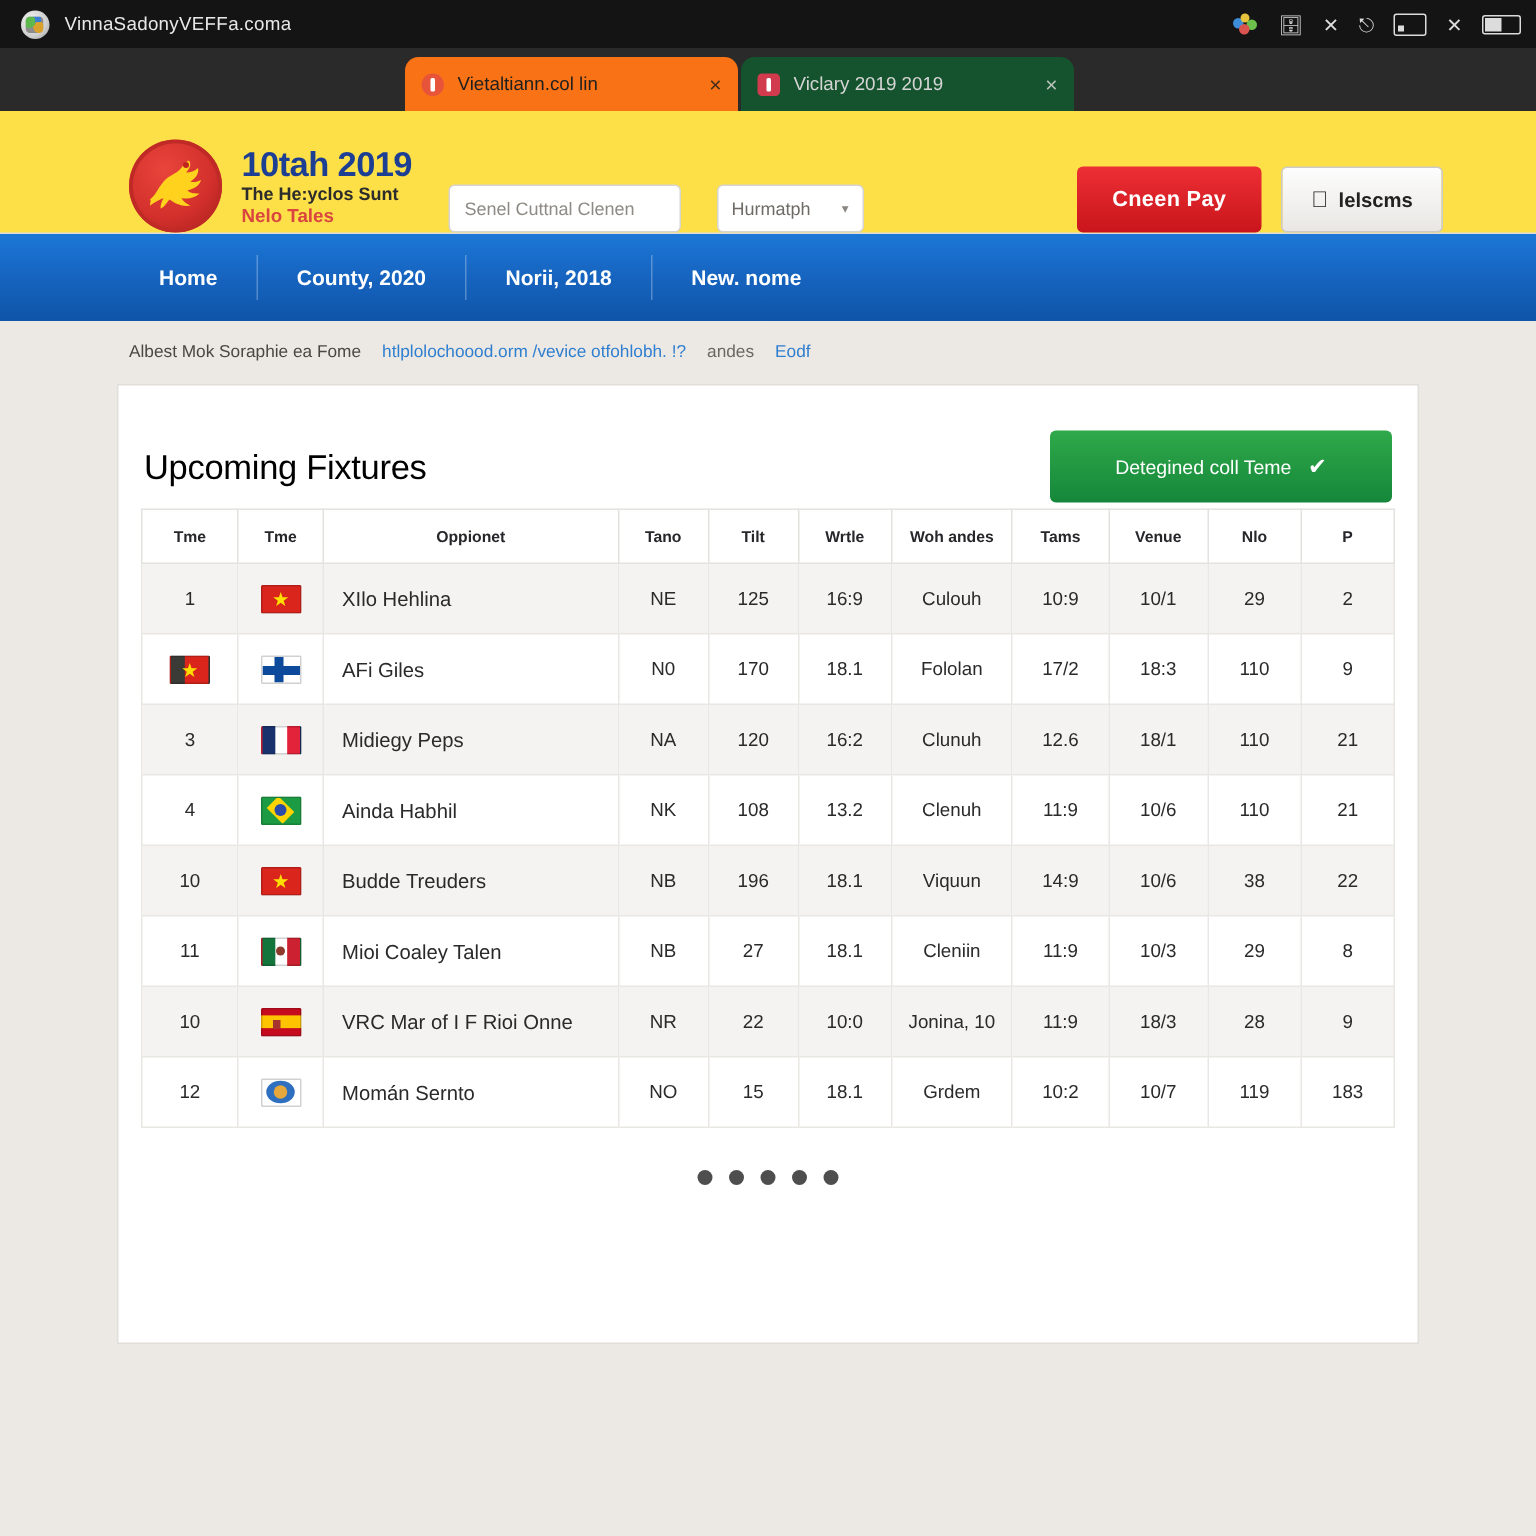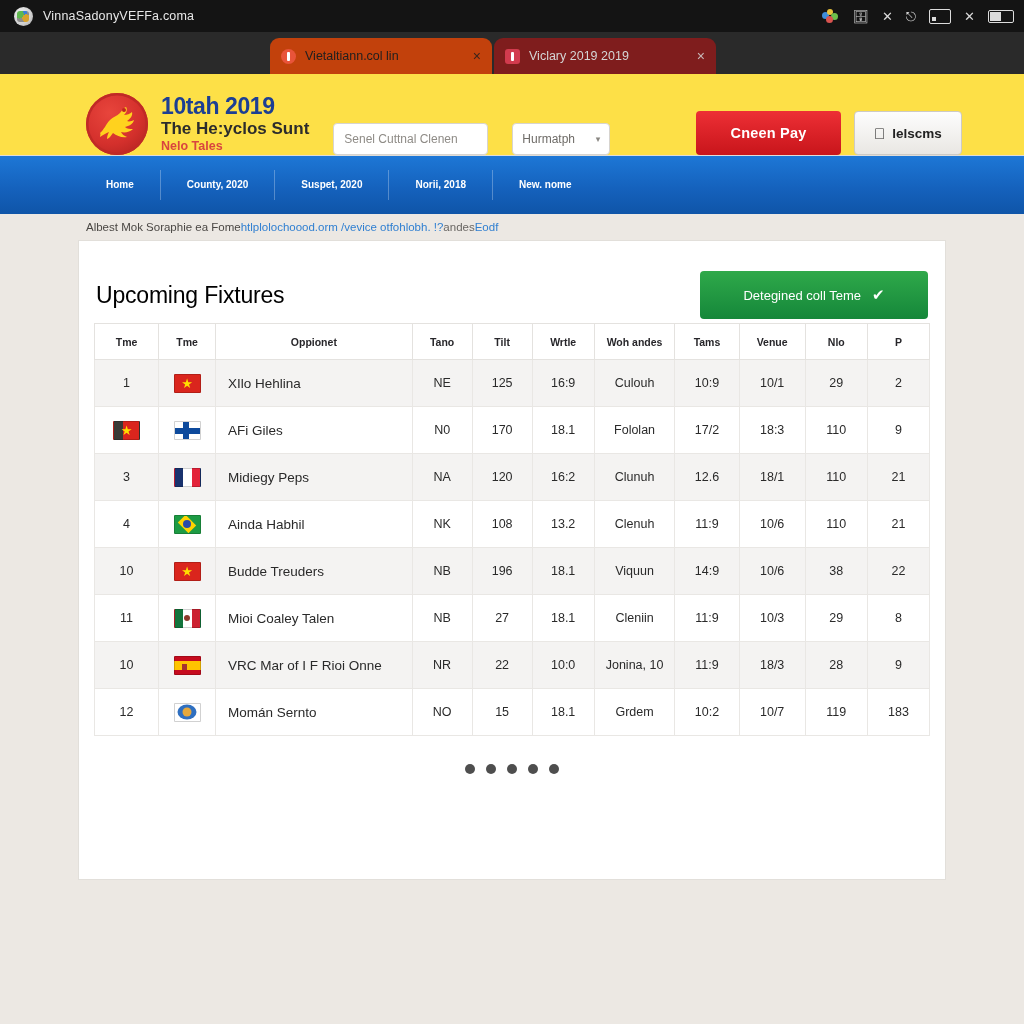--- a/index.html
+++ b/index.html
@@ -64,22 +64,22 @@
 
   .tabstrip {
     height: 42px; background: #2a2a2a;
     display: flex; align-items: flex-end; padding-left: 270px; gap: 2px;
   }
   .tab {
     height: 36px; width: 222px; border-radius: 9px 9px 0 0;
     display: flex; align-items: center; gap: 9px; padding: 0 11px;
     font-size: 12.5px; position: relative;
   }
-  .tab.active { background: #c2410c; color: #1f1f1f; }
-  .tab.inactive { background: #7f1d1d; color: #d5d5d5; }
+  .tab.active { background: #f97316; color: #1f1f1f; }
+  .tab.inactive { background: #14532d; color: #d5d5d5; }
   .tab-fav {
     width: 15px; height: 15px; border-radius: 50%; flex: none;
     background: #e8543a; position: relative;
   }
   .tab-fav.square { border-radius: 3px; background: #d23b4e; }
   .tab-fav::after {
     content:""; position:absolute; left:6px; top:3px; width:3px; height:9px;
     background:#fff; border-radius:1px;
   }
   .tab-title { flex: 1; white-space: nowrap; overflow: hidden; text-overflow: ellipsis; }
@@ -97,67 +97,67 @@
   .brand { display: flex; align-items: center; gap: 13px; }
   .brand-logo {
     width: 62px; height: 62px; border-radius: 50%; flex: none;
     background: radial-gradient(circle at 38% 32%, #e8453c 0%, #d4302c 55%, #a81f1d 100%);
     position: relative; overflow: hidden;
     box-shadow: inset 0 0 0 2.5px #c02a26;
   }
   .brand-logo svg { position: absolute; left: 0; top: 0; }
   .brand-text { line-height: 1.08; }
   .brand-line1 { font-size: 23px; font-weight: bold; color: #1c3f94; letter-spacing: -.4px; }
-  .brand-line2 { font-size: 17px; font-weight: bold; color: #2c2c2c; margin-top: 1px; }
+  .brand-line2 { font-size: 12px; font-weight: bold; color: #2c2c2c; margin-top: 1px; }
   .brand-line3 { font-size: 12.5px; font-weight: bold; color: #d9453f; margin-top: 2px; }
 
   .hdr-search {
     width: 155px; height: 32px; border: 1px solid #d7d4cf; border-radius: 4px;
     background: #fff; font-size: 12px; color: #8e8b86; padding: 0 10px;
     display: flex; align-items: center; outline: none;
   }
   .hdr-select {
     width: 98px; height: 32px; border: 1px solid #d7d4cf; border-radius: 4px;
     background: #fff; font-size: 12px; color: #6e6b67; padding: 0 9px;
     display: flex; align-items: center; justify-content: space-between; gap: 4px;
   }
   .caret { font-size: 9px; color: #8a8782; }
 
   .hdr-actions { margin-left: auto; display: flex; align-items: center; gap: 13px; }
   .btn-pay {
-    width: 145px; height: 44px; border-radius: 4px; border: none;
+    width: 123px; height: 44px; border-radius: 4px; border: none;
     background: linear-gradient(180deg,#ed2f35 0%,#c8151b 100%);
     color: #fff; font-size: 14.5px; font-weight: bold; letter-spacing: .2px;
     display: flex; align-items: center; justify-content: center;
   }
   .btn-store {
     width: 108px; height: 44px; border-radius: 4px; border: 1px solid #cdcac5;
     background: linear-gradient(180deg,#fdfdfd 0%,#e9e7e3 100%);
     color: #222; font-size: 13.5px; font-weight: bold;
     display: flex; align-items: center; justify-content: center; gap: 7px;
   }
   .apple-glyph { font-size: 15px; }
 
   .nav {
     height: 58px;
     background: linear-gradient(180deg,#1d77d6 0%,#1562bd 55%,#0f55a8 100%);
     display: flex; align-items: center; padding-left: 86px;
   }
   .nav-item {
-    color: #fff; font-size: 10px; font-weight: bold;
+    color: #fff; font-size: 14px; font-weight: bold;
     padding: 0 26px; height: 30px; line-height: 30px;
     border-right: 1px solid rgba(255,255,255,.28);
     white-space: nowrap;
   }
   .nav-item:first-child { padding-left: 20px; }
   .nav-item:last-child { border-right: none; }
 
   .crumbbar {
-    height: 26px; display: flex; align-items: center;
-    padding-left: 86px; font-size: 11.5px;
+    height: 42px; display: flex; align-items: center;
+    padding-left: 86px; gap: 14px; font-size: 11.5px;
   }
   .crumb-static { color: #4a4744; }
   .crumb-link { color: #2f7fd1; }
   .crumb-plain { color: #6a6764; }
 
   .card {
     margin: 0 78px; background: #fff; border: 1px solid #e2dfda;
     height: 640px; padding: 26px 15px 0 15px;
   }
   .card-head {
@@ -287,21 +287,20 @@
       <button class="btn-store">
         <span class="apple-glyph"></span>
         <span>lelscms</span>
       </button>
     </div>
   </div>
 
   <div class="nav">
     <div class="nav-item">Home</div>
     <div class="nav-item">County, 2020</div>
-    <div class="nav-item">Suspet, 2020</div>
     <div class="nav-item">Norii, 2018</div>
     <div class="nav-item">New. nome</div>
   </div>
 
   <div class="crumbbar">
     <span class="crumb-static">Albest Mok Soraphie ea Fome</span>
     <span class="crumb-link">htlplolochoood.orm /vevice otfohlobh. !?</span>
     <span class="crumb-plain">andes</span>
     <span class="crumb-link">Eodf</span>
   </div>

